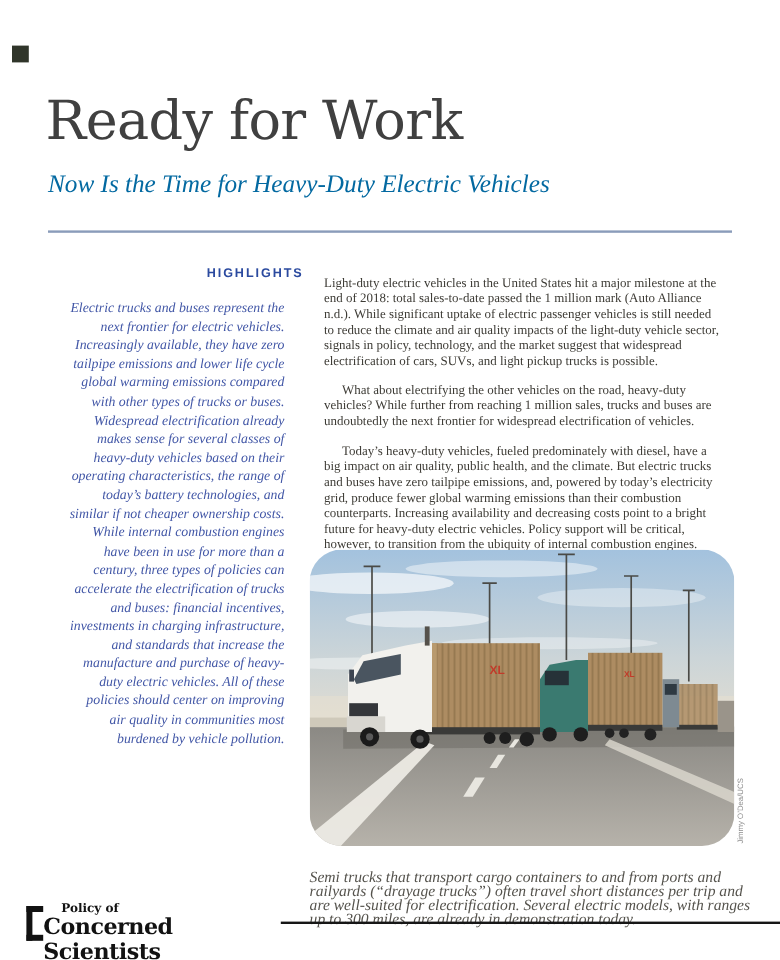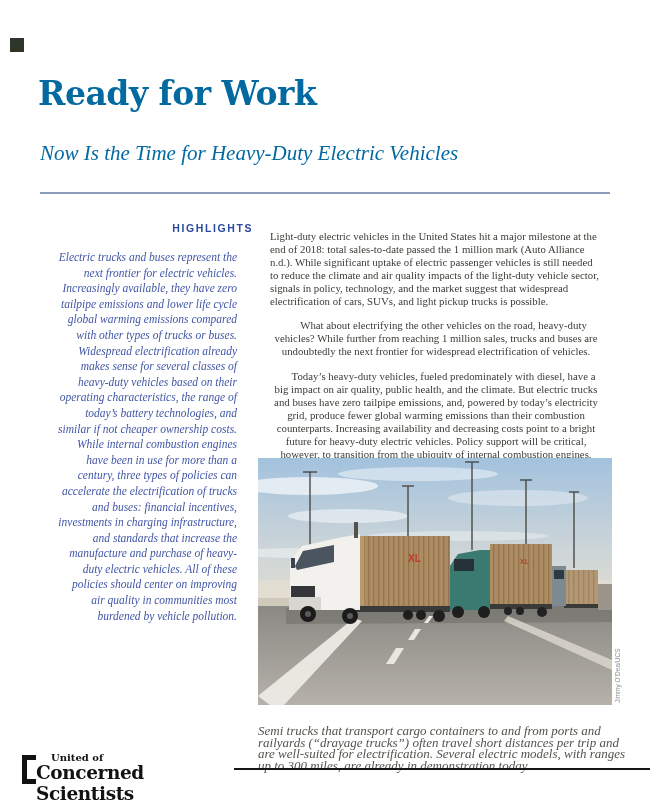--- a/index.html
+++ b/index.html
@@ -2,35 +2,35 @@
 <html><head>
 <meta charset="utf-8">
 <style>
   html,body{margin:0;padding:0;background:#ffffff;}
   .page{position:relative;width:650px;height:800px;background:#ffffff;overflow:hidden;
         font-family:"Liberation Serif",serif;}
 
   .brand-square{position:absolute;left:10px;top:38px;width:14px;height:14px;background:#30352a;}
 
   .title{position:absolute;left:38px;top:76px;margin:0;font-family:"DejaVu Serif",serif;
-         font-weight:700;font-size:33px;line-height:1.1;color:#0369a1;letter-spacing:-0.5px;}
+         font-weight:400;font-size:45px;line-height:1.1;color:#404040;letter-spacing:-0.5px;}
   .subtitle{position:absolute;left:40px;top:141px;margin:0;font-family:"Liberation Serif",serif;
             font-style:italic;font-weight:400;font-size:21px;color:#0369a1;}
   .rule-blue{position:absolute;left:40px;top:192px;width:570px;height:2px;background:#8a9cba;}
 
   .sidebar{position:absolute;left:40px;top:222px;width:213px;text-align:right;}
   .sidebar-heading{margin:0 0 9px 0;font-family:"Liberation Sans",sans-serif;font-size:10.5px;
                    font-weight:bold;letter-spacing:1.6px;color:#2b4a9f;text-align:right;}
   .sidebar-text{margin:16px;font-style:italic;font-size:11.5px;line-height:15.6px;color:#4156a6;}
 
   .main{position:absolute;left:258px;top:218px;width:356px;}
   .main p{margin:12px;font-size:10.8px;line-height:12.9px;color:#3d3b35;text-align:left;}
-  .main p + p{text-indent:15px;text-align:center;}
+  .main p + p{text-indent:15px;}
 
-  .photo{position:absolute;left:258px;top:458px;width:354px;height:247px;overflow:hidden;}
+  .photo{position:absolute;left:258px;top:458px;width:354px;height:247px;overflow:hidden;border-radius:27px;}
   .photo svg{display:block;}
   .photo-credit{position:absolute;left:614px;top:703px;transform:rotate(-90deg);
                 transform-origin:0 0;white-space:nowrap;font-family:"Liberation Sans",sans-serif;
                 font-size:6.5px;color:#8f8f8f;}
   .caption{position:absolute;left:258px;top:712px;width:368px;font-style:italic;
            font-size:13px;line-height:11.6px;color:#54524c;}
 
   .logo{position:absolute;left:22px;top:751px;width:220px;height:38px;}
   .logo-bracket{position:absolute;left:0;top:4px;width:9px;height:19px;
                 border-left:5px solid #121212;border-top:5px solid #121212;border-bottom:5px solid #121212;}
@@ -162,18 +162,18 @@
           <circle cx="92" cy="158" r="3" fill="#5a5a5a"></circle>
       </g>
     </svg>
   </figure>
   <div class="photo-credit">Jimmy O’Dea/UCS</div>
 
   <p class="caption">Semi trucks that transport cargo containers to and from ports and railyards (“drayage trucks”) often travel short distances per trip and are well-suited for electrification. Several electric models, with ranges up to 300 miles, are already in demonstration today.</p>
 
   <div class="logo">
     <div class="logo-bracket"></div>
-    <p class="org1">United of</p>
+    <p class="org1">Policy of</p>
     <p class="org2">Concerned Scientists</p>
   </div>
   <div class="bottom-rule"></div>
 
 </div>
 
 </body></html>

